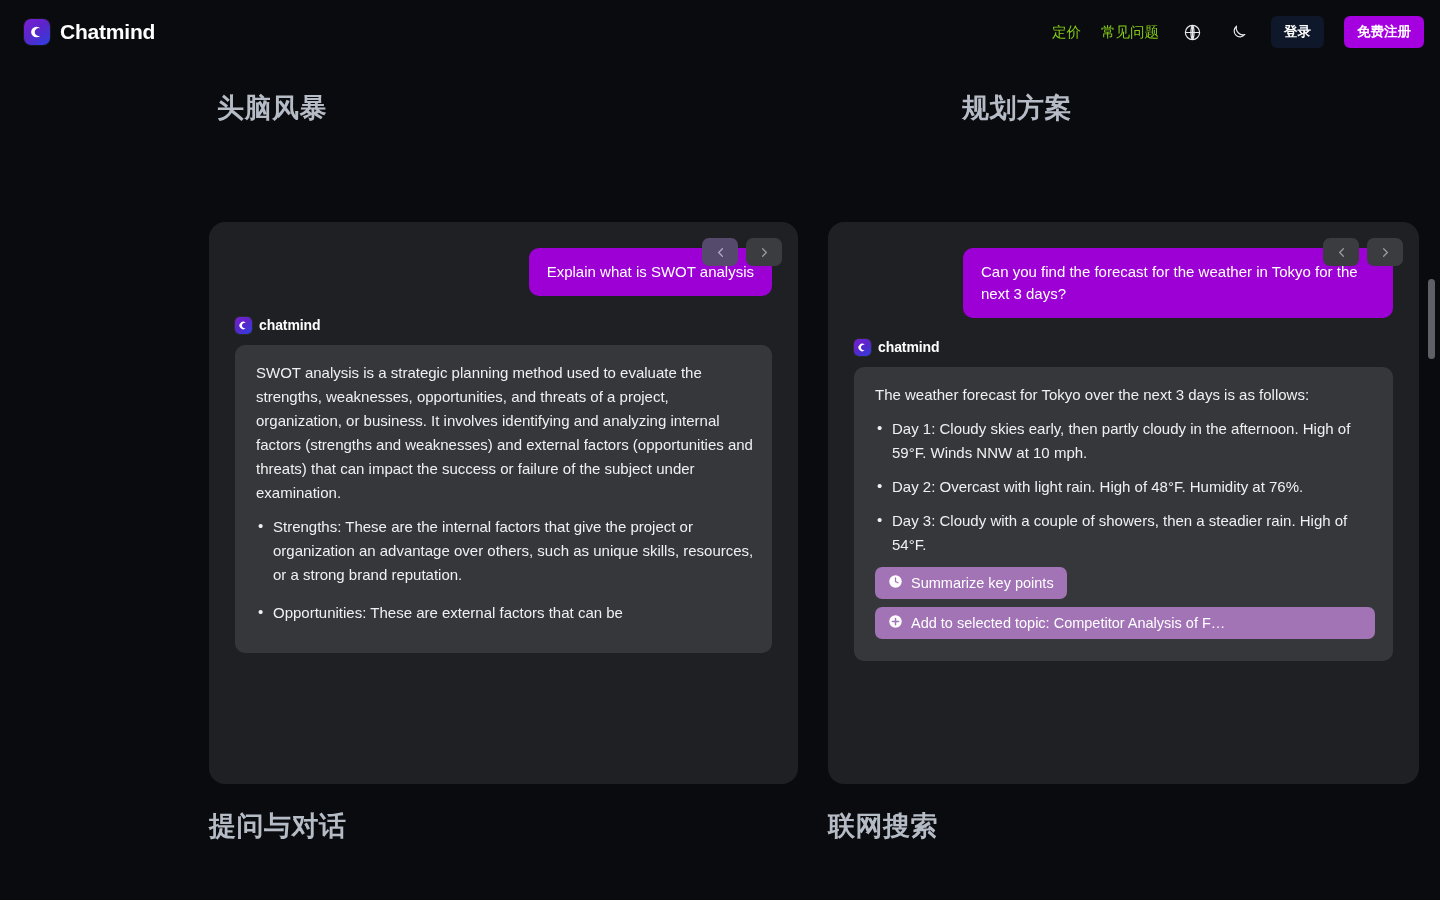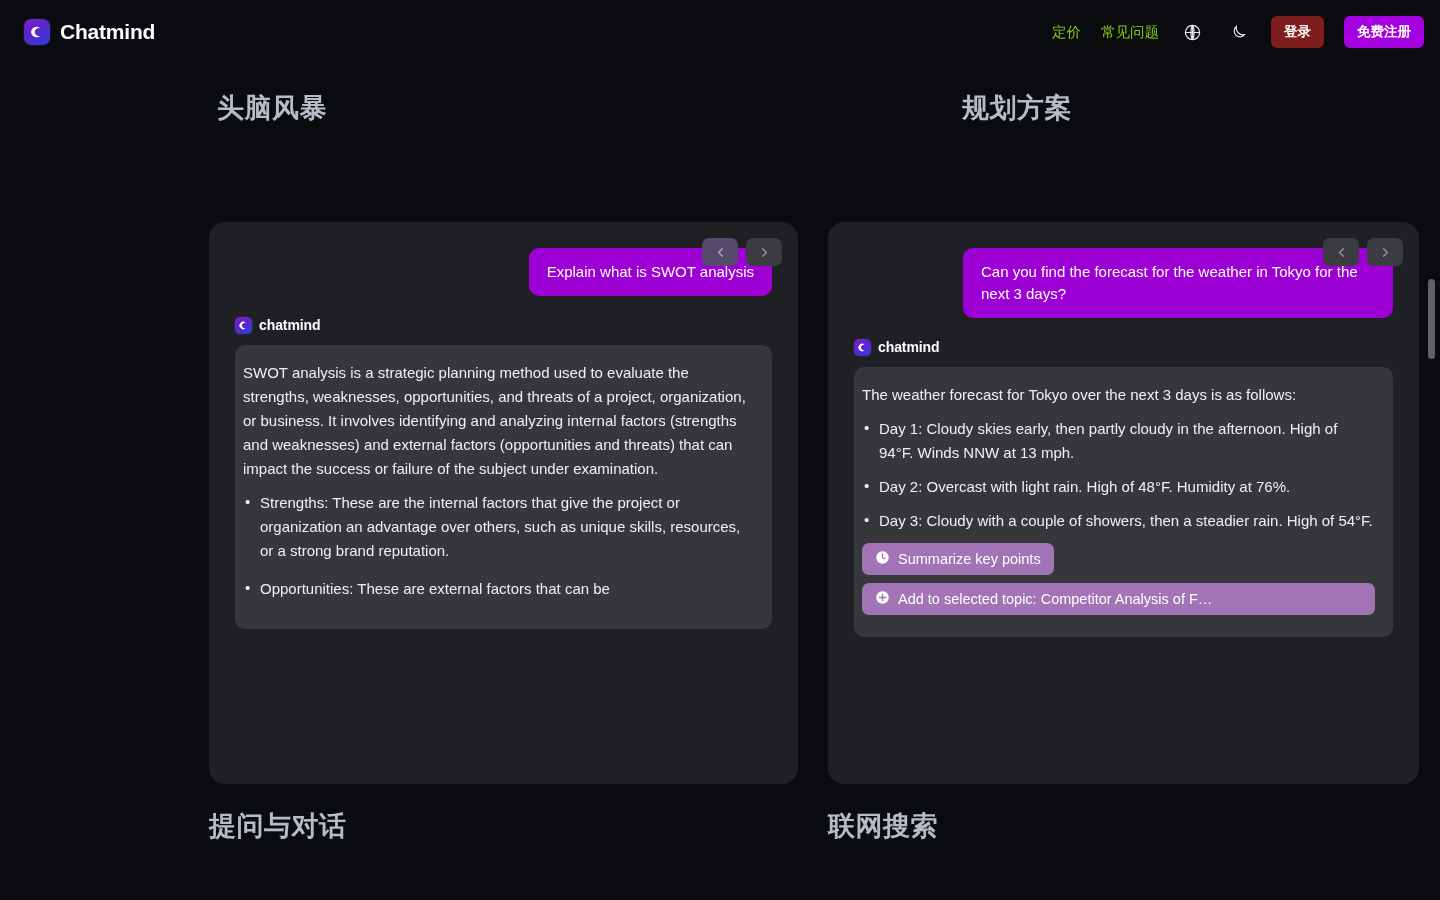--- a/index.html
+++ b/index.html
@@ -40,21 +40,21 @@
   .icon-btn {
     width: 26px; height: 26px; display: flex; align-items: center;
     justify-content: center; cursor: pointer; color: #e8e8ec;
   }
   .btn {
     border: none; cursor: pointer; border-radius: 6px;
     font-size: 13.5px; font-weight: 600;
     font-family: "Liberation Sans", sans-serif;
     padding: 7px 13px; color: #ffffff;
   }
-  .btn-login { background: #7f1d1d; }
+  .btn-login { background: #0f172a; }
   .btn-signup { background: #a400e0; }
 
   
   .heading {
     position: absolute;
     color: #b6bcc6; font-size: 27px; font-weight: 700;
     letter-spacing: 0.5px;
   }
   .h-topleft  { left: 217px;  top: 90px; }
   .h-topright { left: 962px;  top: 90px; }
@@ -98,21 +98,21 @@
   }
   .assistant-label .logo-mark { width: 17px; height: 17px; border-radius: 5px; }
   .assistant-name {
     color: #ffffff; font-size: 14px; font-weight: 700; letter-spacing: -0.1px;
   }
 
   .assistant-bubble {
     margin-top: 11px;
     background: #36373b;
     border-radius: 10px;
-    padding: 16px 18px 14px 8px;
+    padding: 16px 18px 14px 21px;
     color: #f0f0f2;
     font-size: 15px; line-height: 1.6;
   }
   .assistant-bubble p { margin-bottom: 2px; }
   .bullets { list-style: none; margin-top: 10px; }
   .bullets li {
     position: relative; padding-left: 17px; margin-bottom: 14px;
   }
   .bullets li:before {
     content: "\2022"; position: absolute; left: 2px; top: -1px;
@@ -249,21 +249,21 @@
           <svg width="11" height="11" viewBox="0 0 24 24">
               <path d="M17 6.5a8 8 0 1 0 0 11 6 6 0 1 1 0-11z" fill="#ffffff"></path>
             </svg>
         </span>
         <span class="assistant-name">chatmind</span>
       </div>
 
       <div class="assistant-bubble">
         <p>The weather forecast for Tokyo over the next 3 days is as follows:</p>
         <ul class="bullets tight">
-          <li>Day 1: Cloudy skies early, then partly cloudy in the afternoon. High of 94°F. Winds NNW at 13 mph.</li>
+          <li>Day 1: Cloudy skies early, then partly cloudy in the afternoon. High of 59°F. Winds NNW at 10 mph.</li>
           <li>Day 2: Overcast with light rain. High of 48°F. Humidity at 76%.</li>
           <li>Day 3: Cloudy with a couple of showers, then a steadier rain. High of 54°F.</li>
         </ul>
 
         <div class="action-row">
           <button class="action-btn">
             <span>
               <svg width="15" height="15" viewBox="0 0 24 24">
                   <circle cx="12" cy="12" r="10" fill="#ffffff"></circle>
                   <path d="M12 6v6l4 2" stroke="#a273b5" stroke-width="2" fill="none" stroke-linecap="round"></path>

